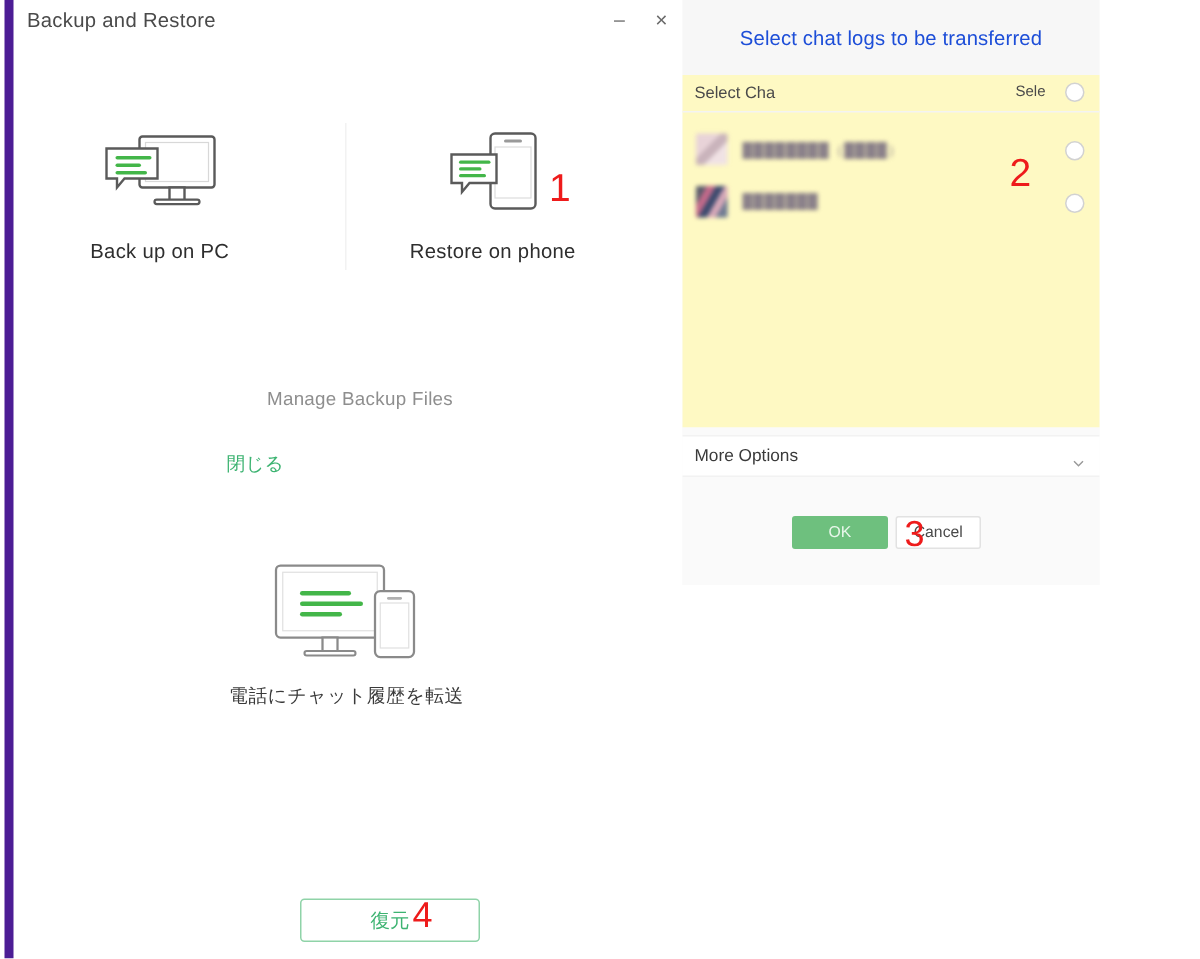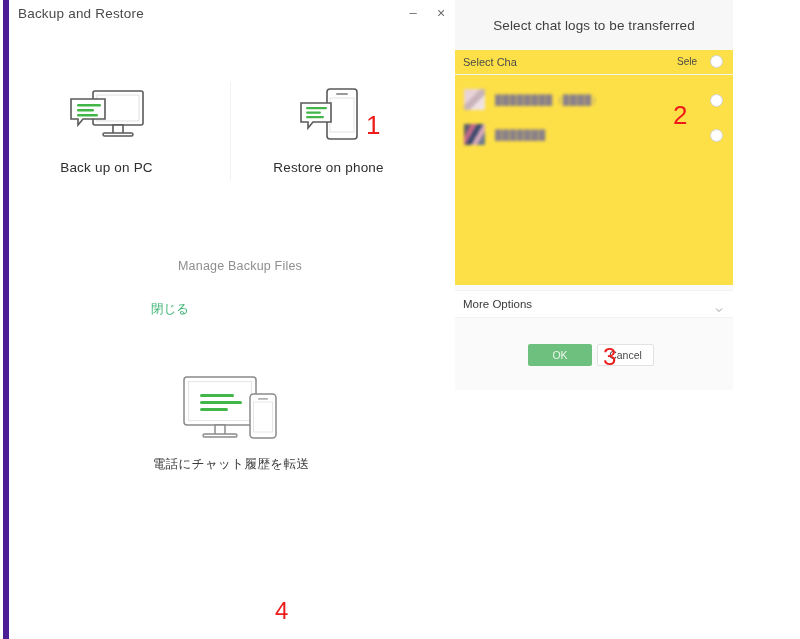--- a/index.html
+++ b/index.html
@@ -76,25 +76,25 @@
   
   .dialog {
     position: absolute; left: 455px; top: 0; width: 278px; height: 390px;
     background: #fafafa;
   }
   .dlg-header {
     position: absolute; left: 0; top: 0; width: 278px; height: 50px;
     background: #f7f7f7;
     display: flex; align-items: center; justify-content: center;
   }
-  .dlg-title { font-size: 13.5px; color: #404040; letter-spacing: .1px; white-space: nowrap; }
+  .dlg-title { font-size: 13.5px; color: #1d4ed8; letter-spacing: .1px; white-space: nowrap; }
 
   .dlg-body {
     position: absolute; left: 0; top: 50px; width: 278px; height: 235px;
-    background: #fde047;
+    background: #fef9c3;
   }
   .list-head {
     position: absolute; left: 0; top: 0; width: 278px; height: 25px;
     border-bottom: 1px solid #f3f3f3;
   }
   .list-head-label {
     position: absolute; left: 8px; top: 6px; font-size: 11px; color: #4a4a4a;
     white-space: nowrap;
   }
   .list-head-sel {
@@ -239,20 +239,21 @@
           <rect x="39" y="53" width="10" height="10" fill="#fff" stroke="#8a8a8a" stroke-width="1.5"></rect>
           <rect x="27" y="62" width="34" height="3" rx="1.5" fill="#fff" stroke="#8a8a8a" stroke-width="1.4"></rect>
           <rect x="74" y="22" width="26" height="44" rx="3.5" fill="#fff" stroke="#8a8a8a" stroke-width="1.5"></rect>
           <rect x="82" y="26" width="10" height="1.8" rx="0.9" fill="#b0b0b0"></rect>
           <rect x="77.5" y="30" width="19" height="30" fill="#fff" stroke="#e0e0e0" stroke-width="0.8"></rect>
         </svg>
       </div>
       <div class="hero-caption">電話にチャット履歴を転送</div>
     </div>
 
+    <div class="restore-btn">復元</div>
   </div>
 
   <div class="dialog">
 
     <div class="dlg-header">
       <div class="dlg-title">Select chat logs to be transferred</div>
     </div>
 
     <div class="dlg-body">
 

